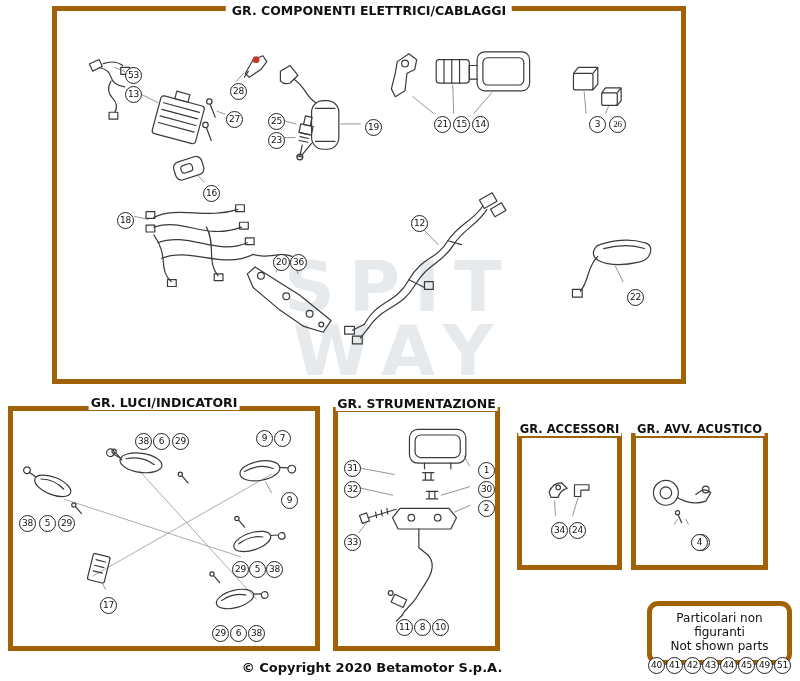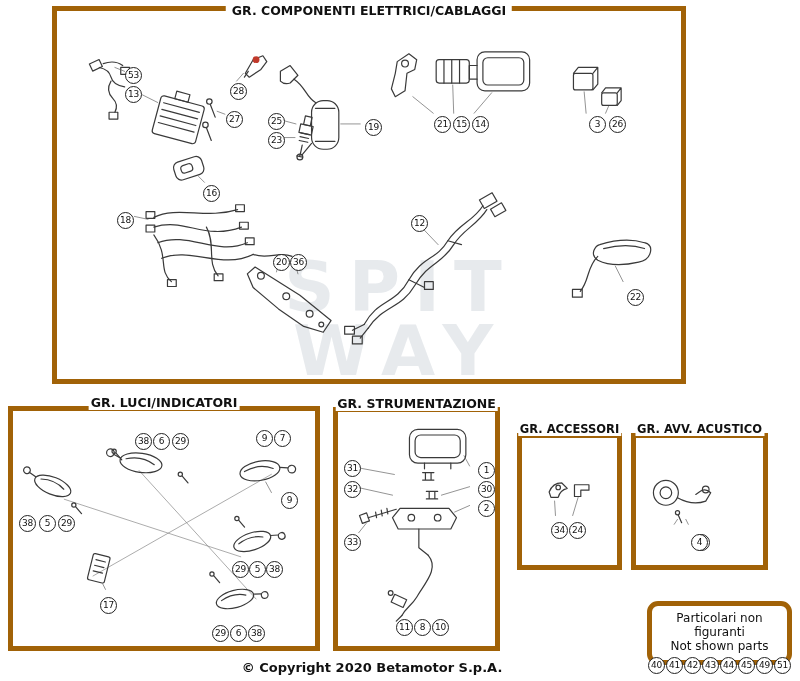--- a/index.html
+++ b/index.html
@@ -207,21 +207,21 @@
       <div class="callout" style="left: 308px; top: 108px;">19</div>
       <div class="callout" style="left: 146px; top: 174px;">16</div>
       <div class="callout" style="left: 60px; top: 201px;">18</div>
       <div class="callout" style="left: 216px; top: 243px;">20</div>
       <div class="callout" style="left: 233px; top: 243px;">36</div>
       <div class="callout" style="left: 354px; top: 204px;">12</div>
       <div class="callout" style="left: 377px; top: 105px;">21</div>
       <div class="callout" style="left: 396px; top: 105px;">15</div>
       <div class="callout" style="left: 415px; top: 105px;">14</div>
       <div class="callout" style="left: 532px; top: 105px;">3</div>
-      <div class="callout" style="left: 552px; top: 105px;">26</div>
+      <div class="callout" style="left: 552px; top: 105px; font-family: Liberation Serif, serif;">26</div>
       <div class="callout" style="left: 570px; top: 278px;">22</div>
     </div>
 
   <div class="box" style="left:8px; top:406px; width:312px; height:245px;">
     <div class="box-title above">GR. LUCI/INDICATORI</div>
     <svg class="art" viewBox="0 0 312 245">
       <g stroke="#3a3a3a" fill="none" stroke-width="1.2" stroke-linecap="round" stroke-linejoin="round">
         <g stroke="#888" stroke-width="0.7">
           <path d="M130,62 L252,196"></path>
           <path d="M268,66 L82,172"></path>

